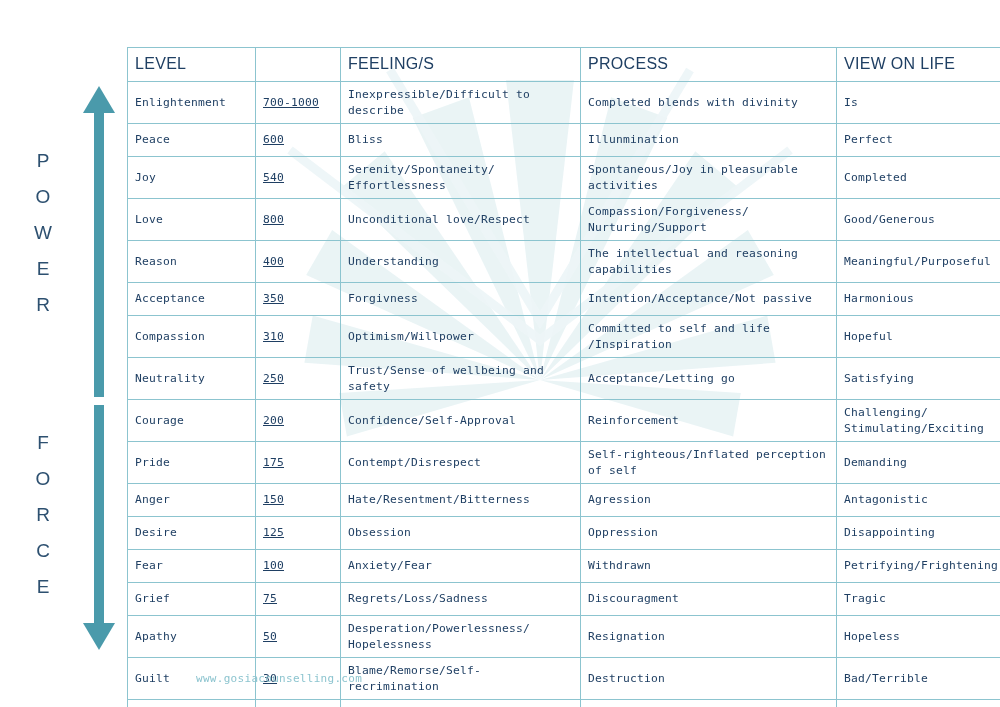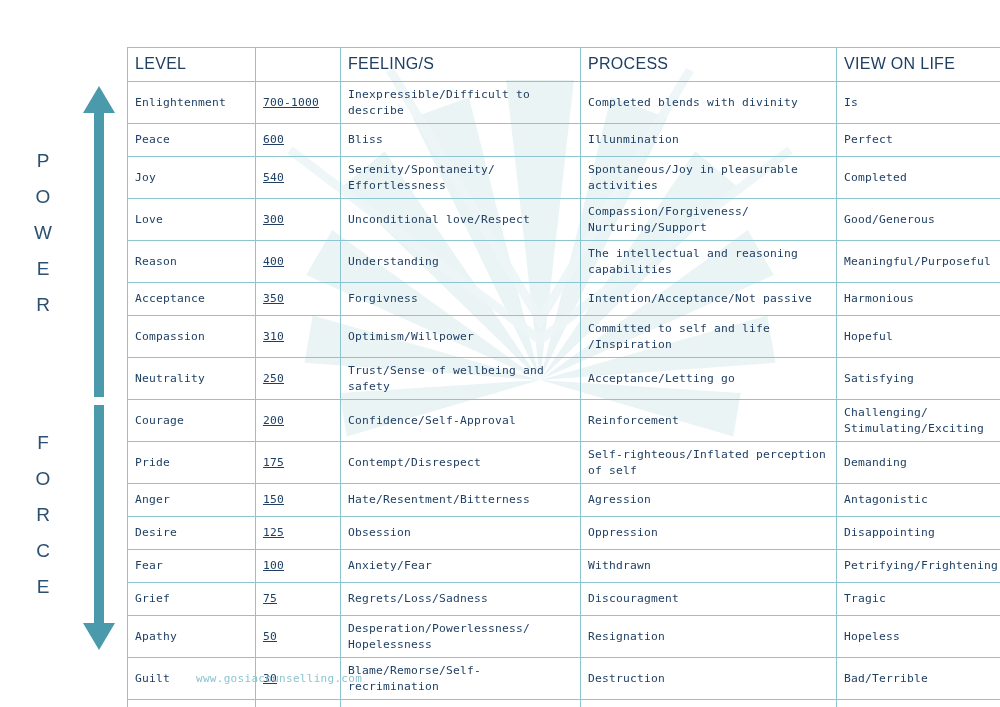--- a/index.html
+++ b/index.html
@@ -212,21 +212,21 @@
         </tr>
         <tr class="r-tall">
           <td class="c-level">Joy</td>
           <td class="c-score">540</td>
           <td class="c-feel">Serenity/Spontaneity/ Effortlessness</td>
           <td class="c-proc">Spontaneous/Joy in pleasurable activities</td>
           <td class="c-view">Completed</td>
         </tr>
         <tr class="r-tall">
           <td class="c-level">Love</td>
-          <td class="c-score">300</td>
+          <td class="c-score">800</td>
           <td class="c-feel">Unconditional love/Respect</td>
           <td class="c-proc">Compassion/Forgiveness/ Nurturing/Support</td>
           <td class="c-view">Good/Generous</td>
         </tr>
         <tr class="r-tall">
           <td class="c-level">Reason</td>
           <td class="c-score">400</td>
           <td class="c-feel">Understanding</td>
           <td class="c-proc">The intellectual and reasoning capabilities</td>
           <td class="c-view">Meaningful/Purposeful</td>

